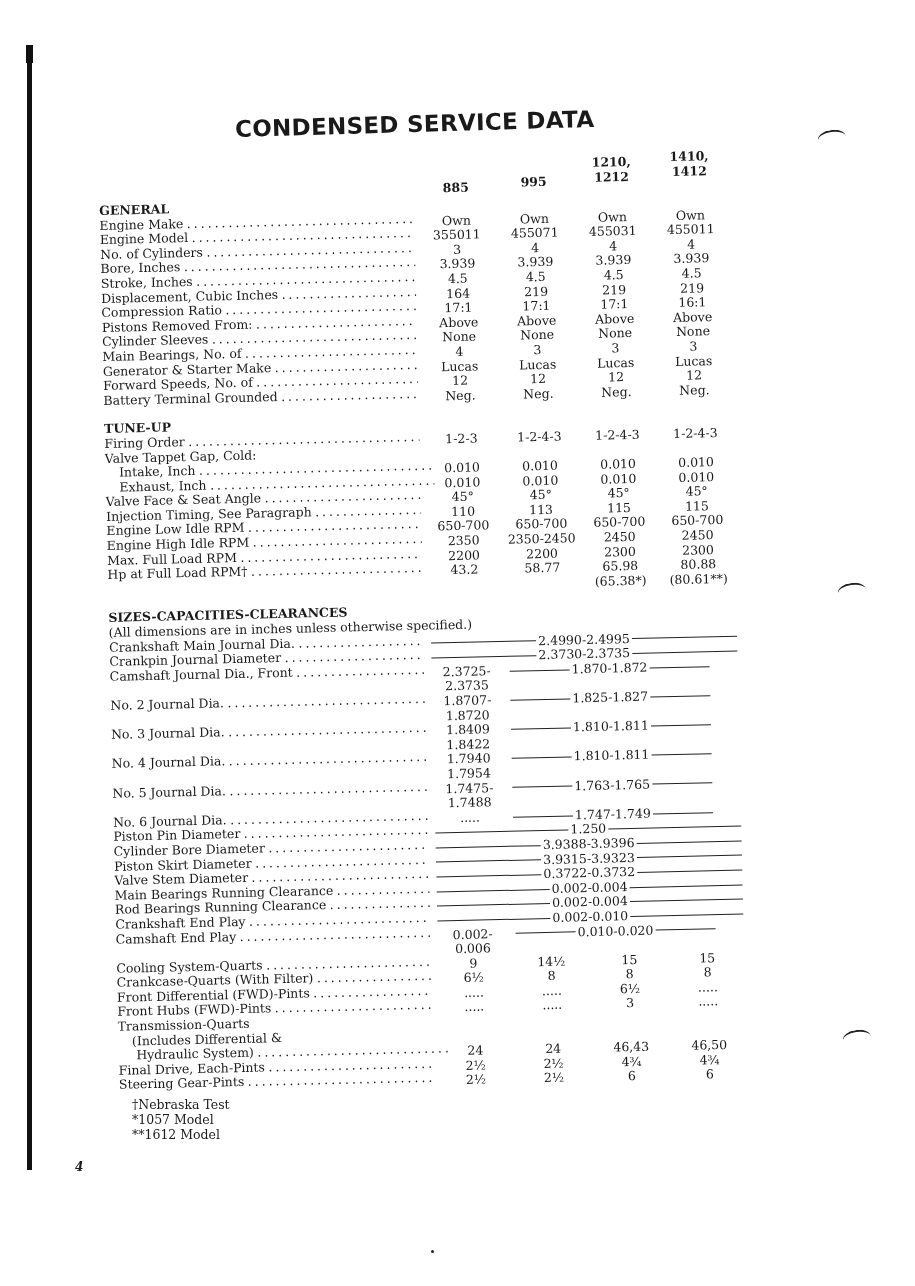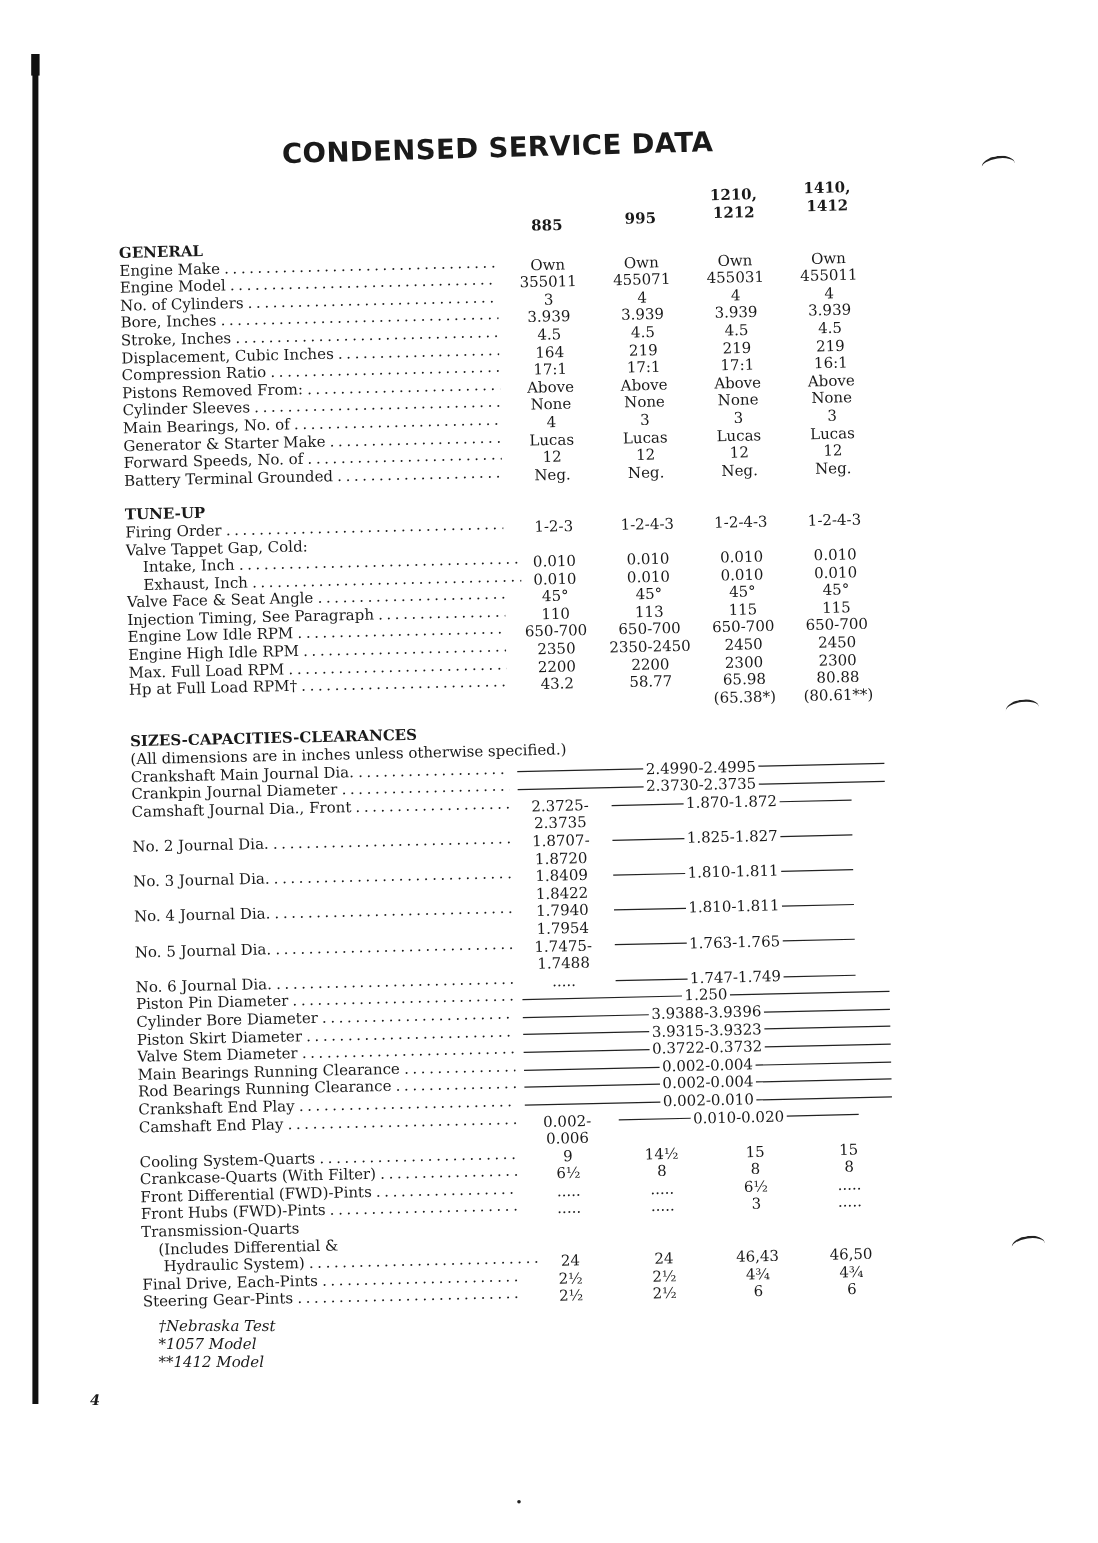--- a/index.html
+++ b/index.html
@@ -20,21 +20,21 @@
   .cell{position:absolute;width:70px;text-align:center;top:3px;}
   .c1{left:322px;} .c2{left:400px;} .c3{left:478px;} .c4{left:556px;}
   .sec-h{font-weight:bold;font-size:12.5px;height:14.6px;line-height:14.6px;}
   .gap{height:14px;}
   .span-cell{position:absolute;left:322px;width:306px;top:3px;display:flex;align-items:center;}
   .span-cell .ln{flex:1;border-top:1px solid #222;height:0;}
   .span-cell .v{padding:0 2px;}
   .span-partial{position:absolute;left:400px;width:228px;top:3px;display:flex;align-items:center;}
   .span-partial .ln{flex:1;border-top:1px solid #222;height:0;max-width:60px;}
   .span-partial .v{padding:0 2px;}
-  .notes{position:absolute;left:132px;top:1097px;font-size:12.5px;line-height:15px;font-style:italic;}
+  .notes{position:absolute;left:132px;top:1097px;font-size:12.5px;line-height:15px;}
   .pgnum{position:absolute;left:75px;top:1160px;font-size:12px;font-style:italic;font-weight:bold;}
   .speck{position:absolute;width:3px;height:3px;background:#222;border-radius:50%;}
 </style>
 </head>
 <body>
 
 <div class="page">
   <div class="binder-bar"></div>
   <div class="binder-top"></div>
   <div class="punch" style="left:818px;top:130px;"></div>
@@ -463,16 +463,16 @@
           <div class="cell c2">2½</div>
           <div class="cell c3">6</div>
           <div class="cell c4">6</div>
         </div>
       </div>
   </div>
 
   <div class="notes">
     <div>†Nebraska Test</div>
     <div>*1057 Model</div>
-    <div>**1412 Model</div>
+    <div>**1612 Model</div>
   </div>
   <div class="pgnum">4</div>
 </div>
 
 </body></html>

